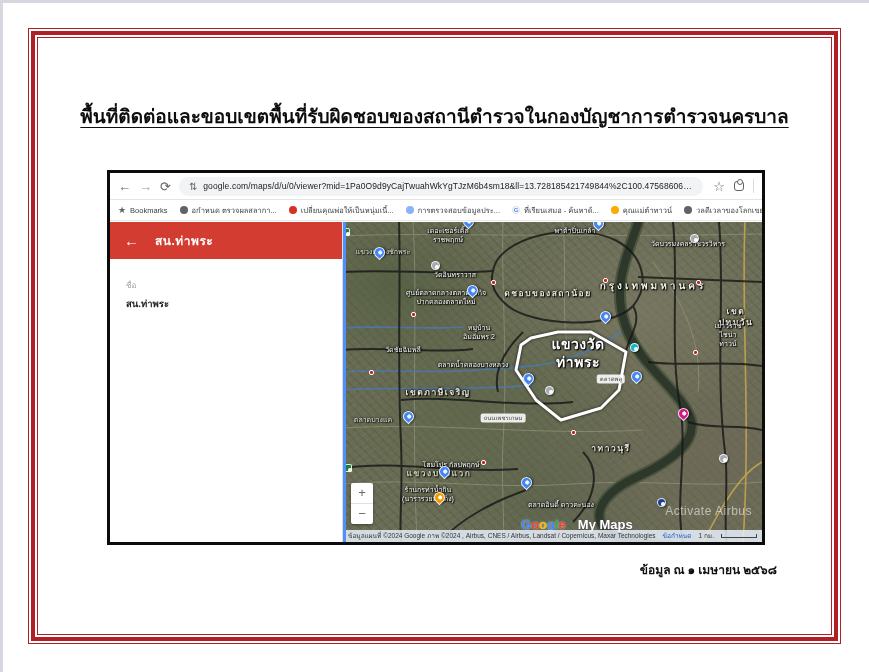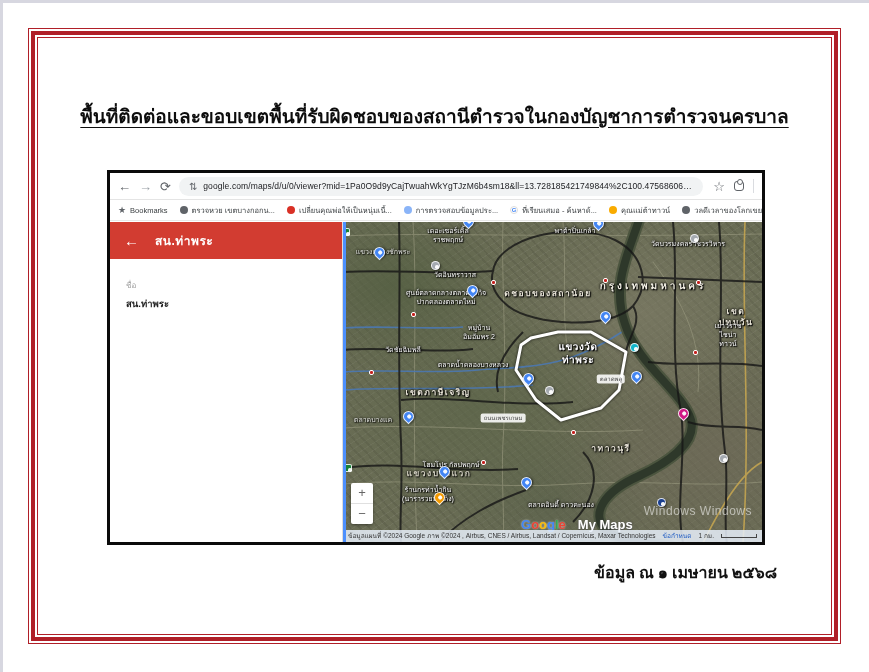--- a/index.html
+++ b/index.html
@@ -14,21 +14,21 @@
   .frame-b { position:absolute; left:2px; top:2px; right:2px; bottom:2px; border:4px solid #b01f28; }
   .frame-c { position:absolute; left:2px; top:2px; right:2px; bottom:2px; border:1.5px solid #b01f28; }
 
   
   .doc-title {
     position:absolute; left:40px; right:40px; top:101px; text-align:center;
     font-size:19px; font-weight:bold; color:#0d0d0d;
     text-decoration:underline; text-underline-offset:4px;
   }
   .doc-caption {
-    position:absolute; right:92px; top:560px; font-size:16px; font-weight:600;
+    position:absolute; right:92px; top:560px; font-size:12px; font-weight:600;
     color:#111; font-family:"Liberation Serif", serif;
   }
 
   
   .shot {
     position:absolute; left:107px; top:170px; width:658px; height:375px;
     background:#fff; border:3px solid #0b0b0b;
   }
   .toolbar {
     height:27px; background:#ffffff; border-bottom:1px solid #e4e4e4;
@@ -95,21 +95,21 @@
   .map-left-line { position:absolute; left:0; top:0; width:3px; height:100%; background:#4d90fe; z-index:8; }
   .map svg.overlay { position:absolute; left:0; top:0; z-index:1; }
 
   .lbl {
     position:absolute; z-index:3; transform:translate(-50%,-50%); text-align:center;
     color:#fff; font-size:7px; line-height:1.25; white-space:pre-line;
     text-shadow:0 0 2px #000, 0 0 3px #000, 1px 1px 1px #000;
   }
   .lbl.district { color:#eae6d9; font-size:8.5px; letter-spacing:1.5px; font-weight:bold; }
   .lbl.big { font-size:10px; font-weight:bold; letter-spacing:3px; color:#f2efe4; }
-  .lbl.strong { font-size:10px; font-weight:bold; color:#fff; letter-spacing:.5px; }
+  .lbl.strong { font-size:14px; font-weight:bold; color:#fff; letter-spacing:.5px; }
   .lbl.dim { opacity:.8; }
   .lbl.road {
     background:rgba(255,255,255,.88); color:#444; padding:0 3px; border-radius:2px;
     text-shadow:none; font-size:6px; line-height:1.5;
   }
 
   .pin { position:absolute; z-index:4; width:11px; height:11px; margin:-11px 0 0 -5px;
          border-radius:50% 50% 50% 0; transform:rotate(-45deg);
          border:1px solid rgba(255,255,255,.85); box-shadow:1px 1px 2px rgba(0,0,0,.5); }
   .pin::after { content:''; position:absolute; left:3px; top:3px; width:3.5px; height:3.5px; background:#fff; border-radius:50%; opacity:.95; }
@@ -177,21 +177,21 @@
   </div>
 
   <div class="bookmarks-bar">
     <span class="bm">
       <span class="bm-star">★</span>
       <span>Bookmarks</span>
     </span>
     <span style="display:inline-flex;gap:12px;">
         <span class="bm">
           <span class="bm-ico globe"></span>
-          <span>ตรวจหวย เขตบางกอกน...</span>
+          <span>อกำหนด ตรวจผลสลากา...</span>
         </span>
         <span class="bm">
           <span class="bm-ico red"></span>
           <span>เปลี่ยนคุณพ่อให้เป็นหนุ่มเนี้...</span>
         </span>
         <span class="bm">
           <span class="bm-ico doc"></span>
           <span>การตรวจสอบข้อมูลประ...</span>
         </span>
         <span class="bm">
@@ -280,21 +280,21 @@
       <div class="zoom-ctl">
         <div class="zoom-btn">+</div>
         <div class="zoom-div"></div>
         <div class="zoom-btn">−</div>
       </div>
 
       <div class="watermark">
         <span id="wm-google"><span style="color: rgb(66, 133, 244); text-shadow: rgba(255, 255, 255, 0.7) 0px 0px 2px;">G</span><span style="color: rgb(234, 67, 53); text-shadow: rgba(255, 255, 255, 0.7) 0px 0px 2px;">o</span><span style="color: rgb(251, 188, 5); text-shadow: rgba(255, 255, 255, 0.7) 0px 0px 2px;">o</span><span style="color: rgb(66, 133, 244); text-shadow: rgba(255, 255, 255, 0.7) 0px 0px 2px;">g</span><span style="color: rgb(52, 168, 83); text-shadow: rgba(255, 255, 255, 0.7) 0px 0px 2px;">l</span><span style="color: rgb(234, 67, 53); text-shadow: rgba(255, 255, 255, 0.7) 0px 0px 2px;">e</span></span><span class="wm-mymaps">My Maps</span>
       </div>
 
-      <div class="activate">Windows Windows</div>
+      <div class="activate">Activate Airbus</div>
 
       <div class="attribution">
         <span>ข้อมูลแผนที่ ©2024 Google ภาพ ©2024 , Airbus, CNES / Airbus, Landsat / Copernicus, Maxar Technologies</span>
         <span class="attr-link">ข้อกำหนด</span>
         <span>1 กม.</span>
         <span class="scalebar"></span>
       </div>
     <span class="lbl place" style="left: 105px; top: 14px;">เดอะเซอร์เคิ้ล
 ราชพฤกษ์</span>
         <span class="lbl place dim" style="left: 40px; top: 30px;">แขวงคลองชักพระ</span>

